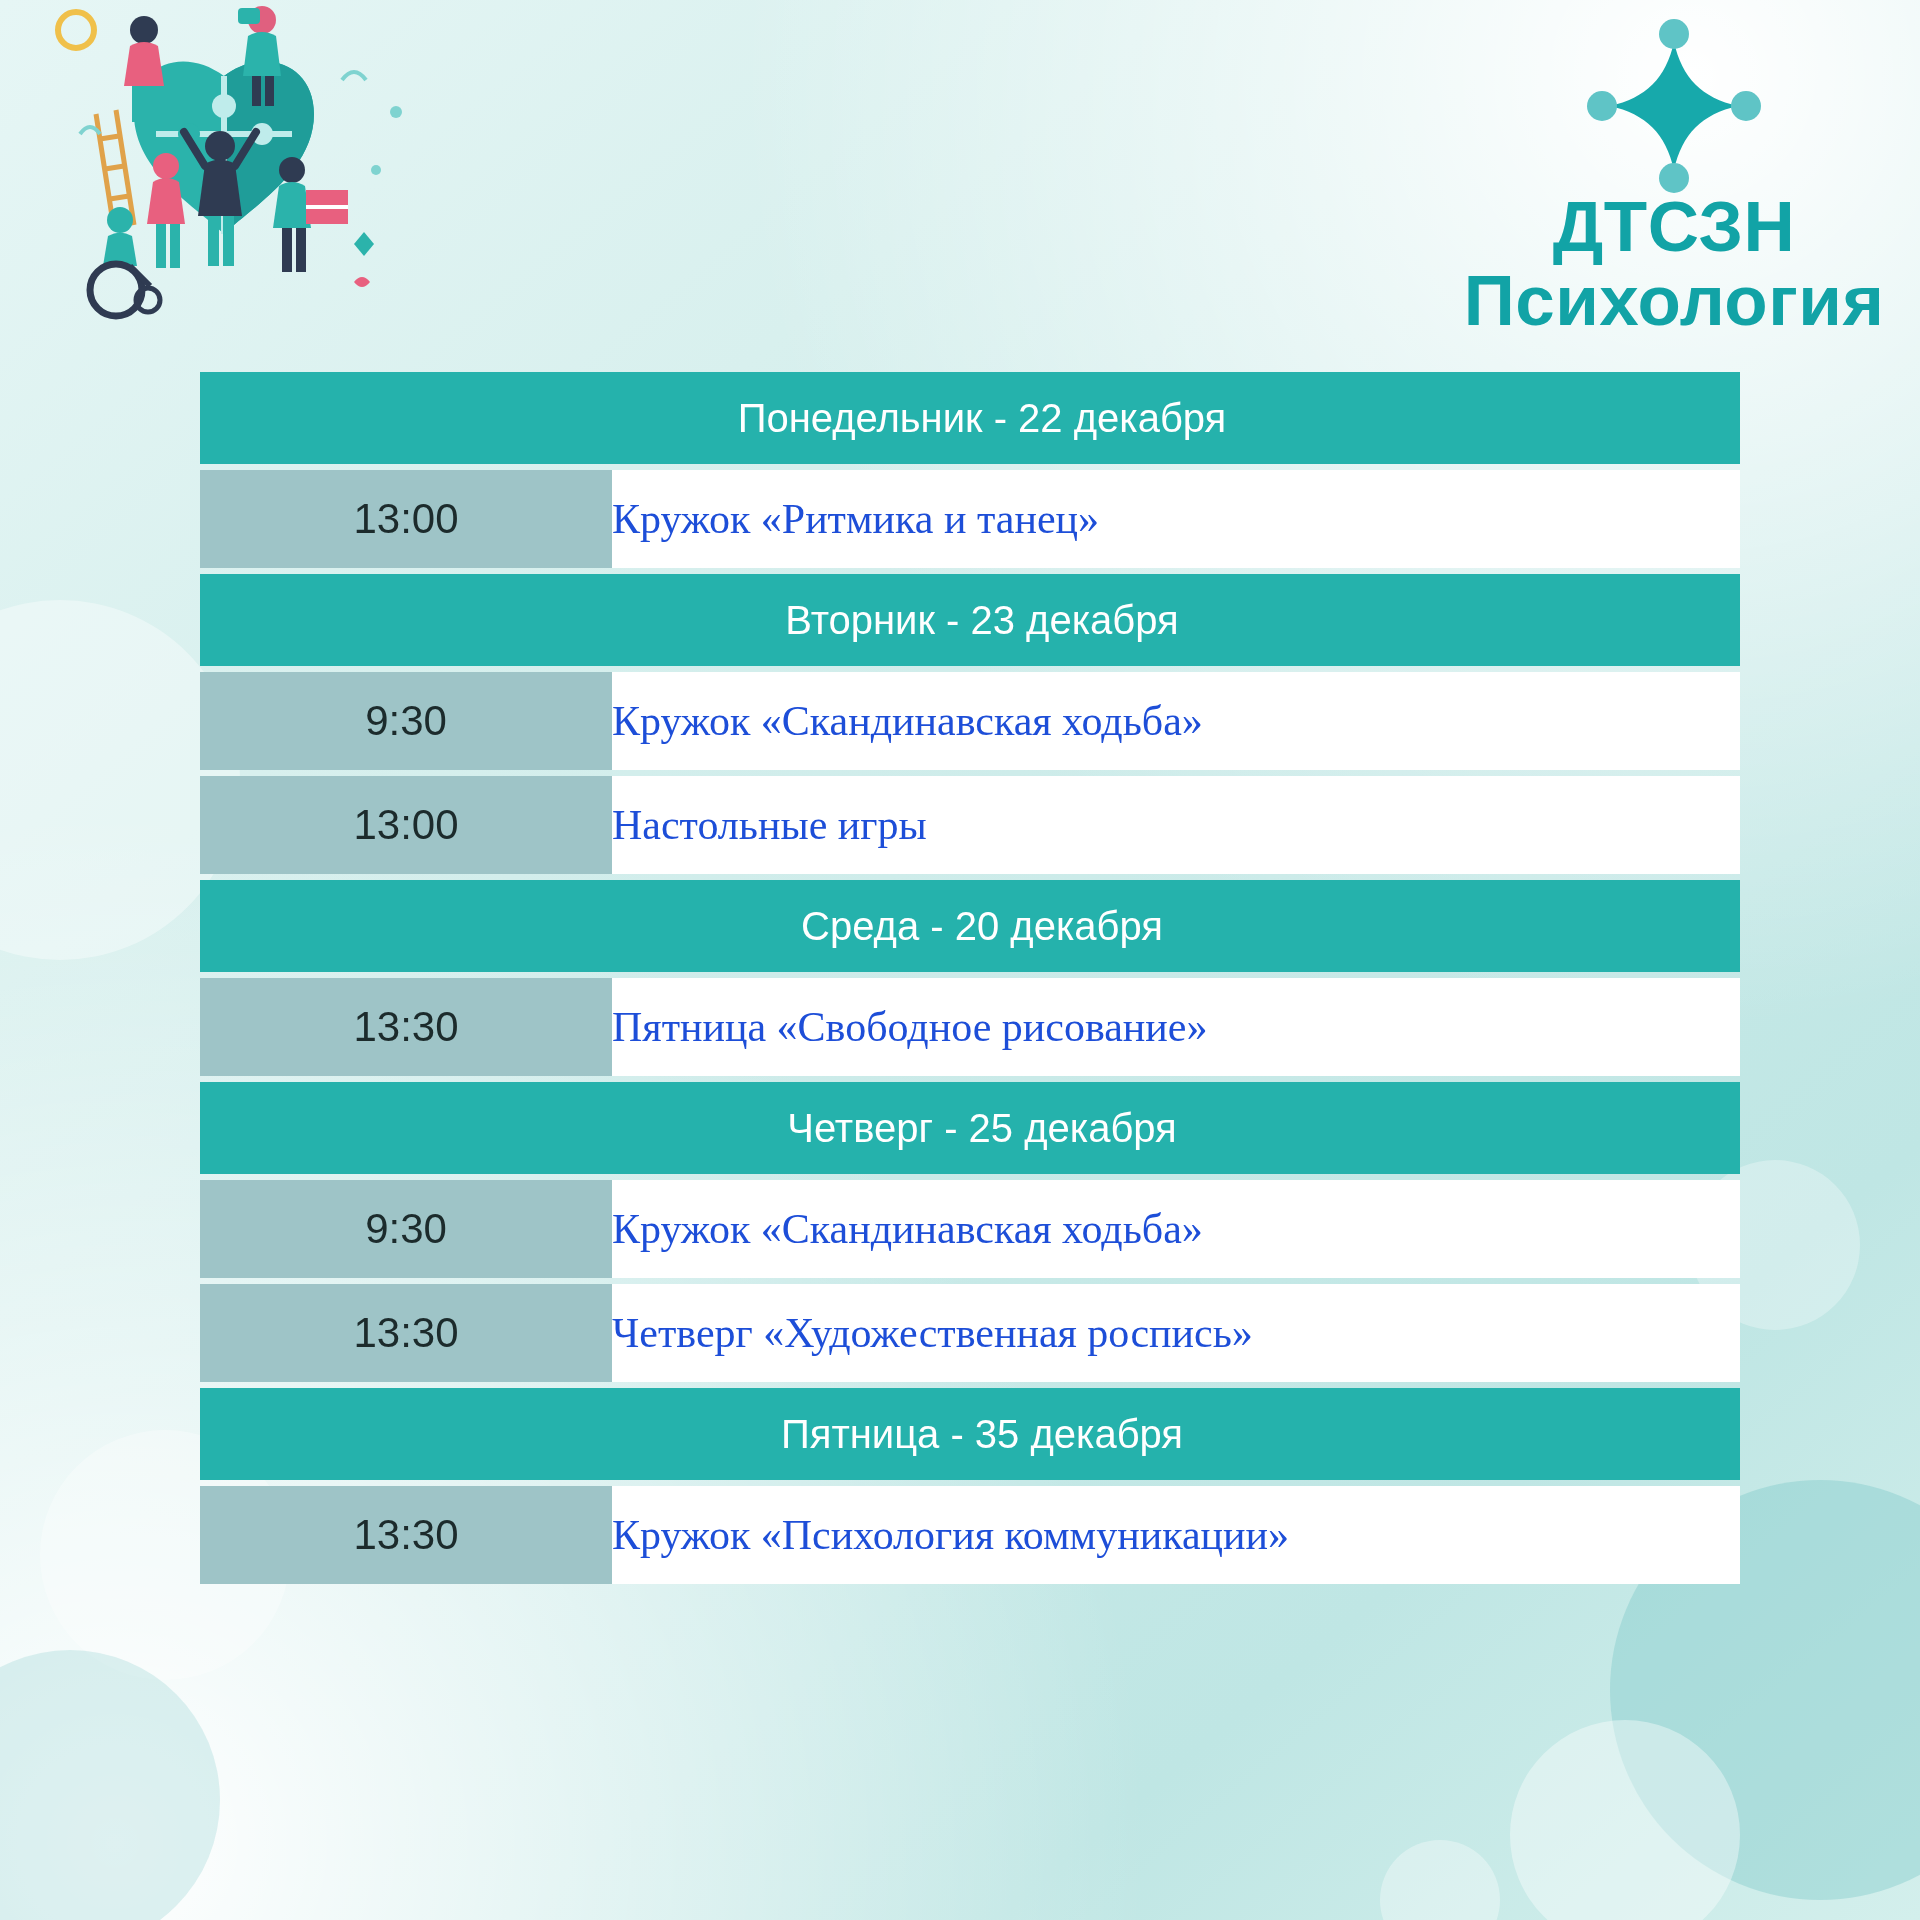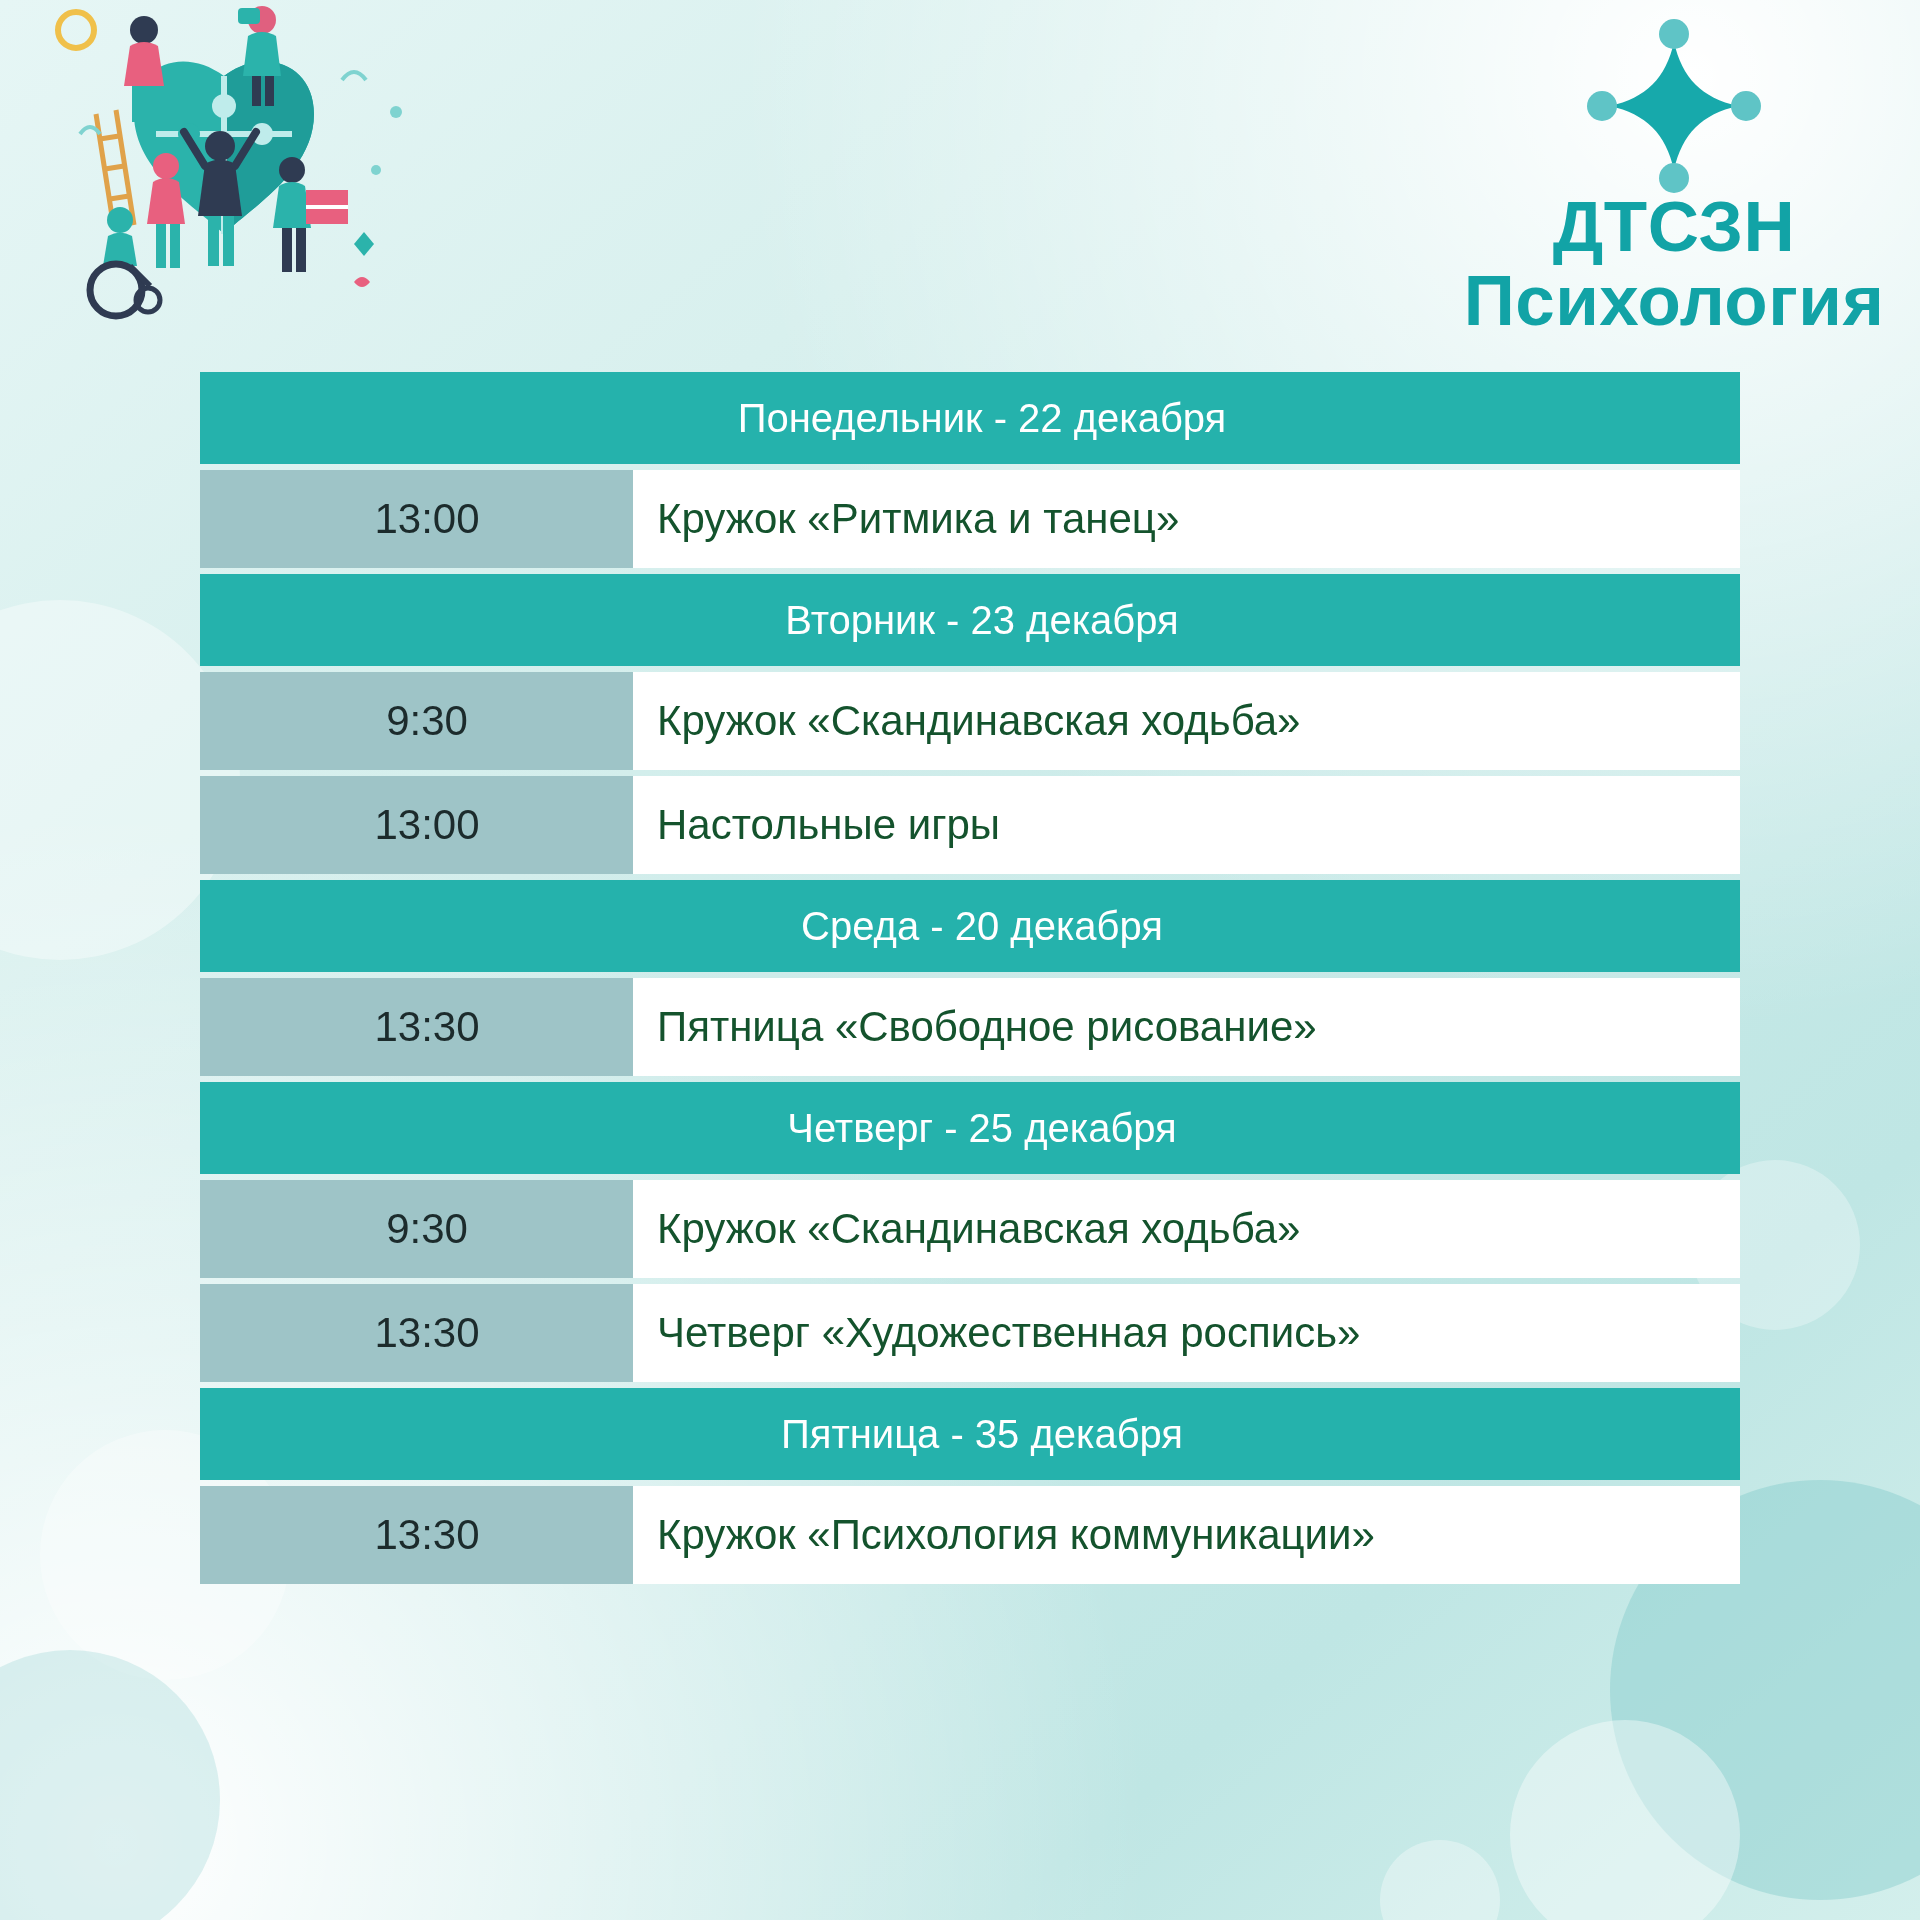--- a/index.html
+++ b/index.html
@@ -121,33 +121,32 @@
   }
   .event-time {
     width: 412px;
     background: #9ec4c7;
     color: #1c2b2c;
     font-size: 42px;
     display: flex;
     align-items: center;
     justify-content: center;
     flex: 0 0 412px;
-    padding-left: 21px;
   }
   .event-name {
     flex: 1 1 auto;
     background: #ffffff;
-    color: #14532d;
+    color: #1d4ed8;
     font-size: 42px;
     display: flex;
     align-items: center;
-    padding-left: 24px;
     box-sizing: border-box;
     overflow: hidden;
     white-space: nowrap;
+    font-family: Liberation Serif, serif;
   }
 </style>
 </head>
 <body>
 
 <div class="poster">
 
   <div class="bg-circle c1"></div>
   <div class="bg-circle c2"></div>
   <div class="bg-circle c3"></div>

